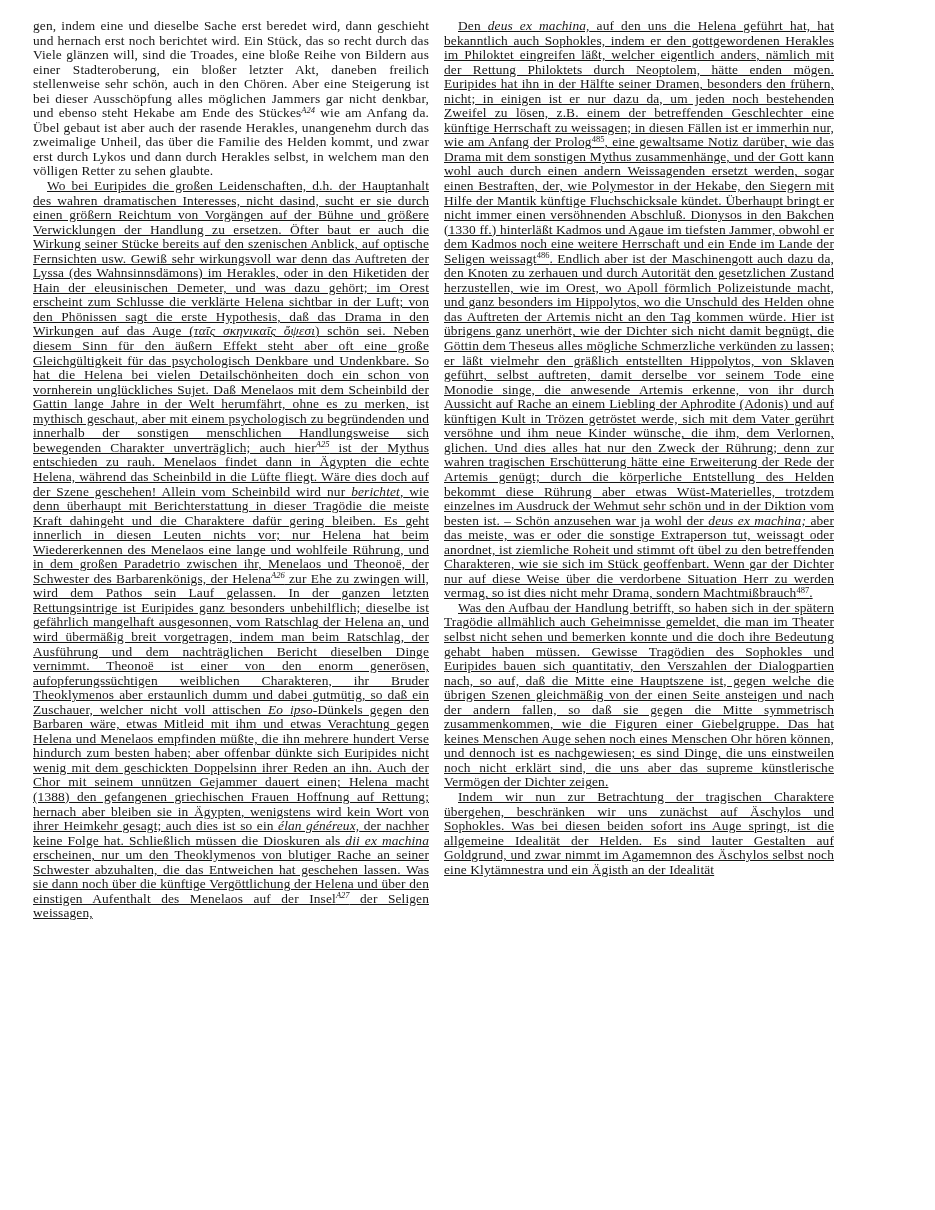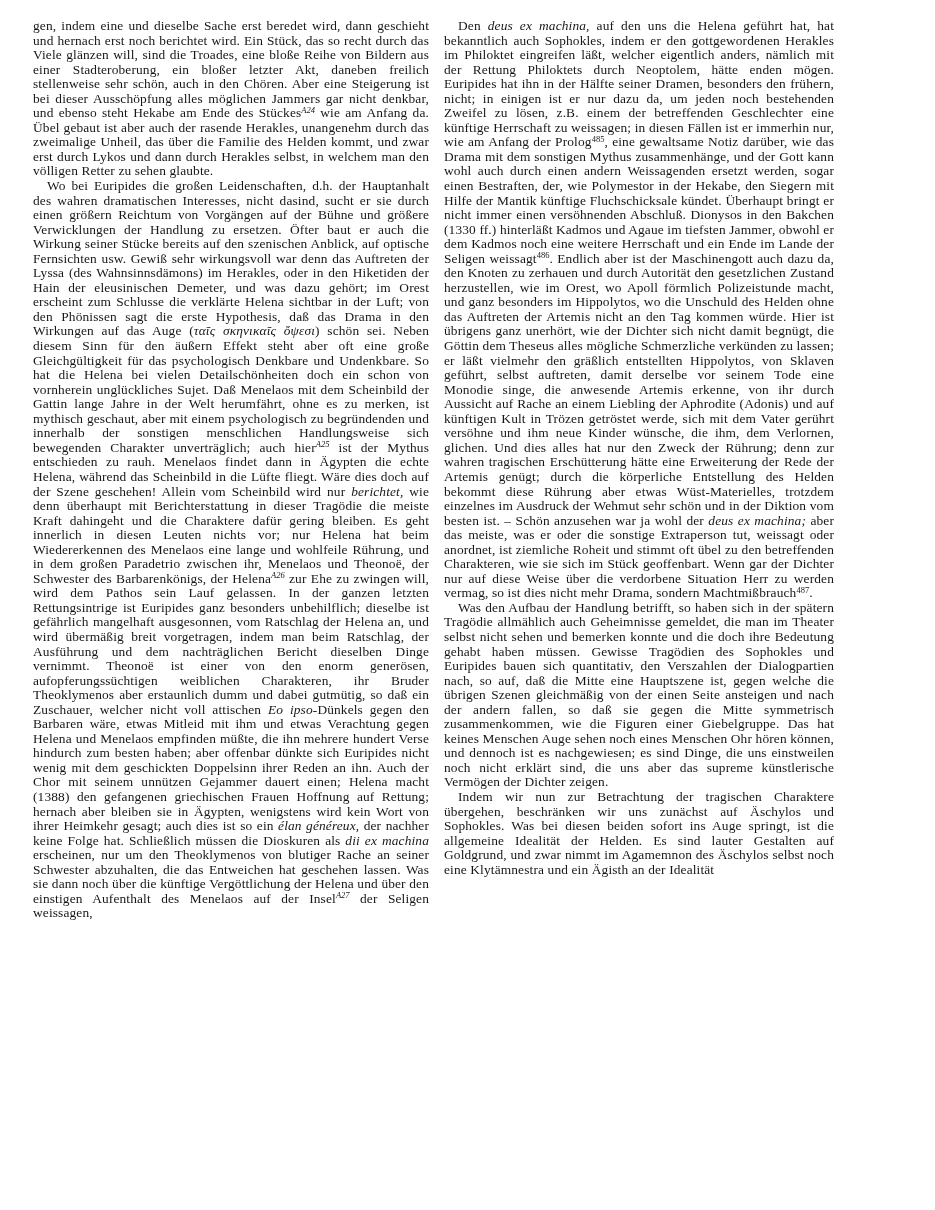--- a/index.html
+++ b/index.html
@@ -37,20 +37,21 @@
   .para {
     margin: 0;
     font-size: 13.4px;
     line-height: 14.55px;
     text-align: justify;
     text-justify: inter-word;
     letter-spacing: 0.01em;
   }
   .para.indent {
     text-indent: 14px;
+    text-decoration: underline;
   }
   .para i {
     font-style: italic;
   }
   .para sup {
     font-size: 8.5px;
     line-height: 0;
     vertical-align: baseline;
     position: relative;
     top: -4.5px;

